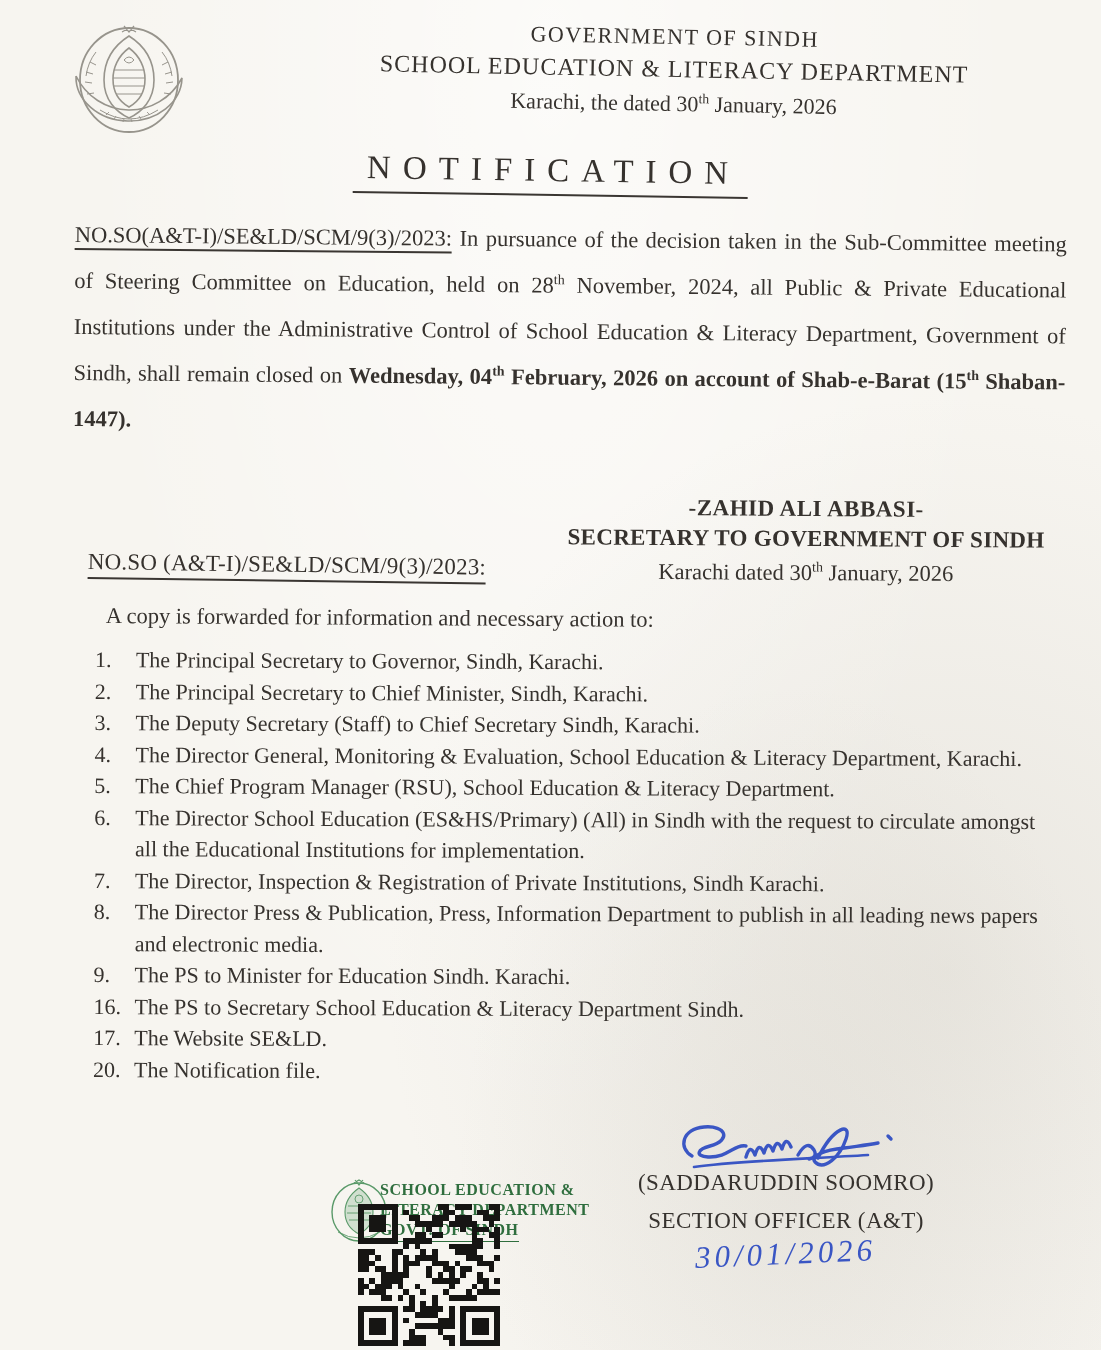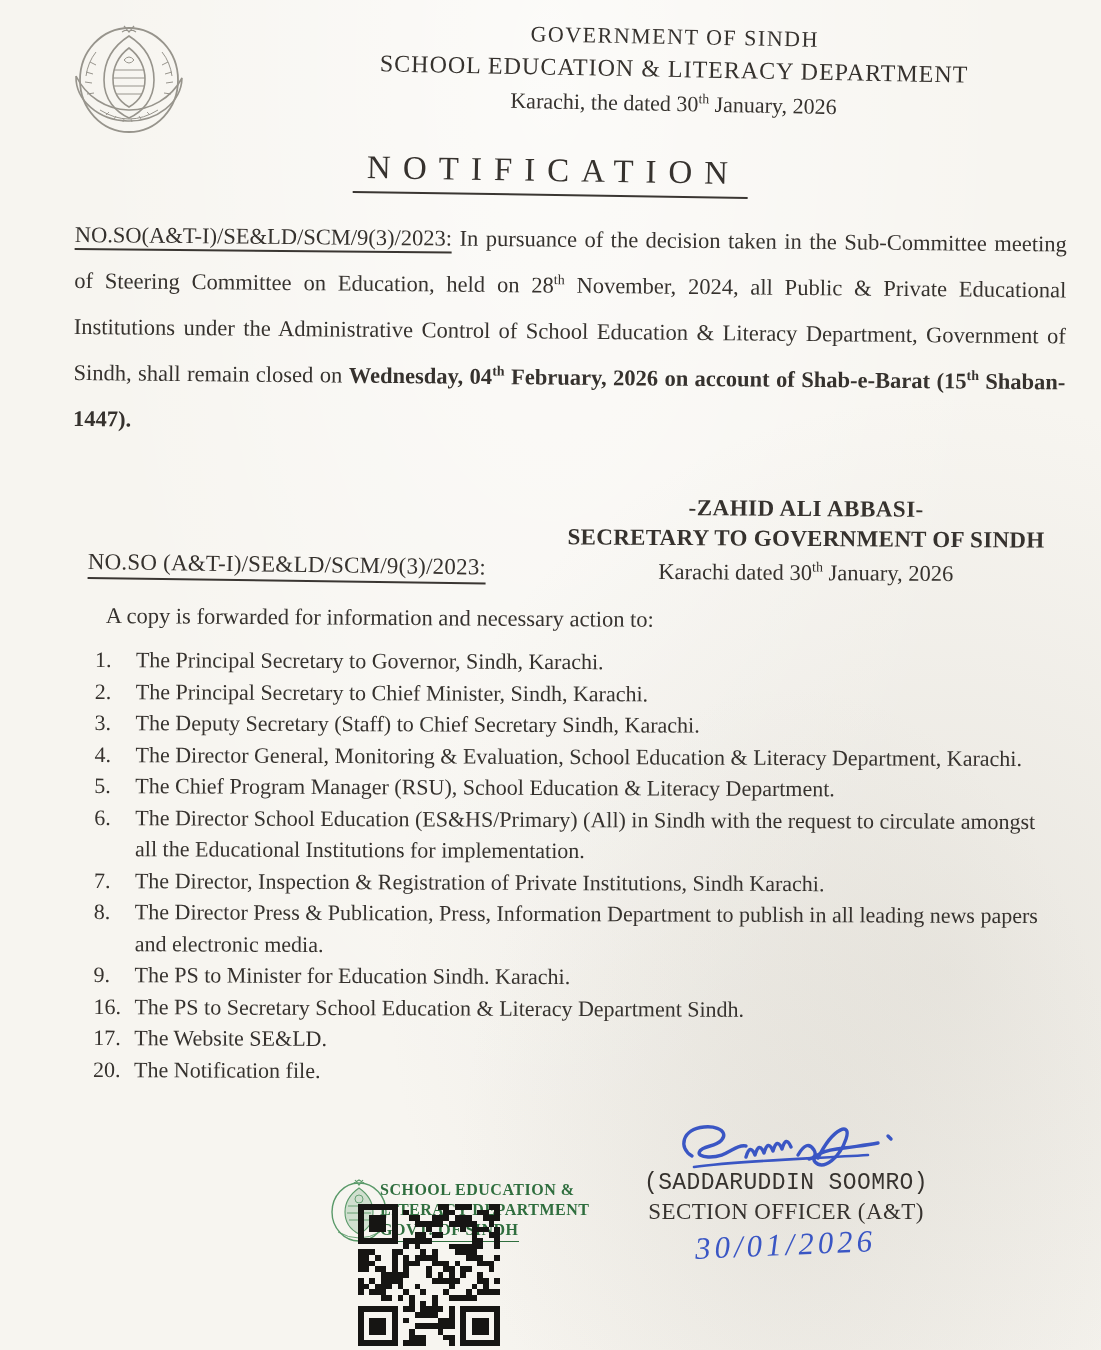--- a/index.html
+++ b/index.html
@@ -60,22 +60,22 @@
   .st-l{font-size:16px;letter-spacing:0.5px;line-height:20px;}
   .st-u{display:inline-block;border-bottom:1.5px solid #2f6e3e;padding-bottom:1px;}
   .qr{position:absolute;left:36px;top:36px;width:142px;height:142px;display:grid;
       grid-template-columns:repeat(25,1fr);grid-template-rows:repeat(25,1fr);z-index:3;}
   .qr div{background:transparent;}
   .qr div.on{background:#161513;}
 
   
   .officer{position:absolute;top:1116px;left:596px;width:380px;text-align:center;}
   .sig-svg{display:block;margin:0 auto -16px auto;position:relative;left:6px;z-index:2;}
-  .of-name{font-size:23px;letter-spacing:0.4px;font-family:Liberation Mono, monospace;}
-  .of-title{font-size:23px;margin-top:3px;letter-spacing:0.4px;}
+  .of-name{font-size:23px;letter-spacing:0.4px;}
+  .of-title{font-size:23px;margin-top:12px;letter-spacing:0.4px;}
   .of-date{font-size:31px;margin-top:2px;color:#3a56c4;font-style:italic;letter-spacing:4px;
            transform:rotate(-2.5deg);display:inline-block;}
 </style>
 </head>
 <body>
 
 <div class="page">
 
   <div class="doc-header">
     <div class="emblem">

